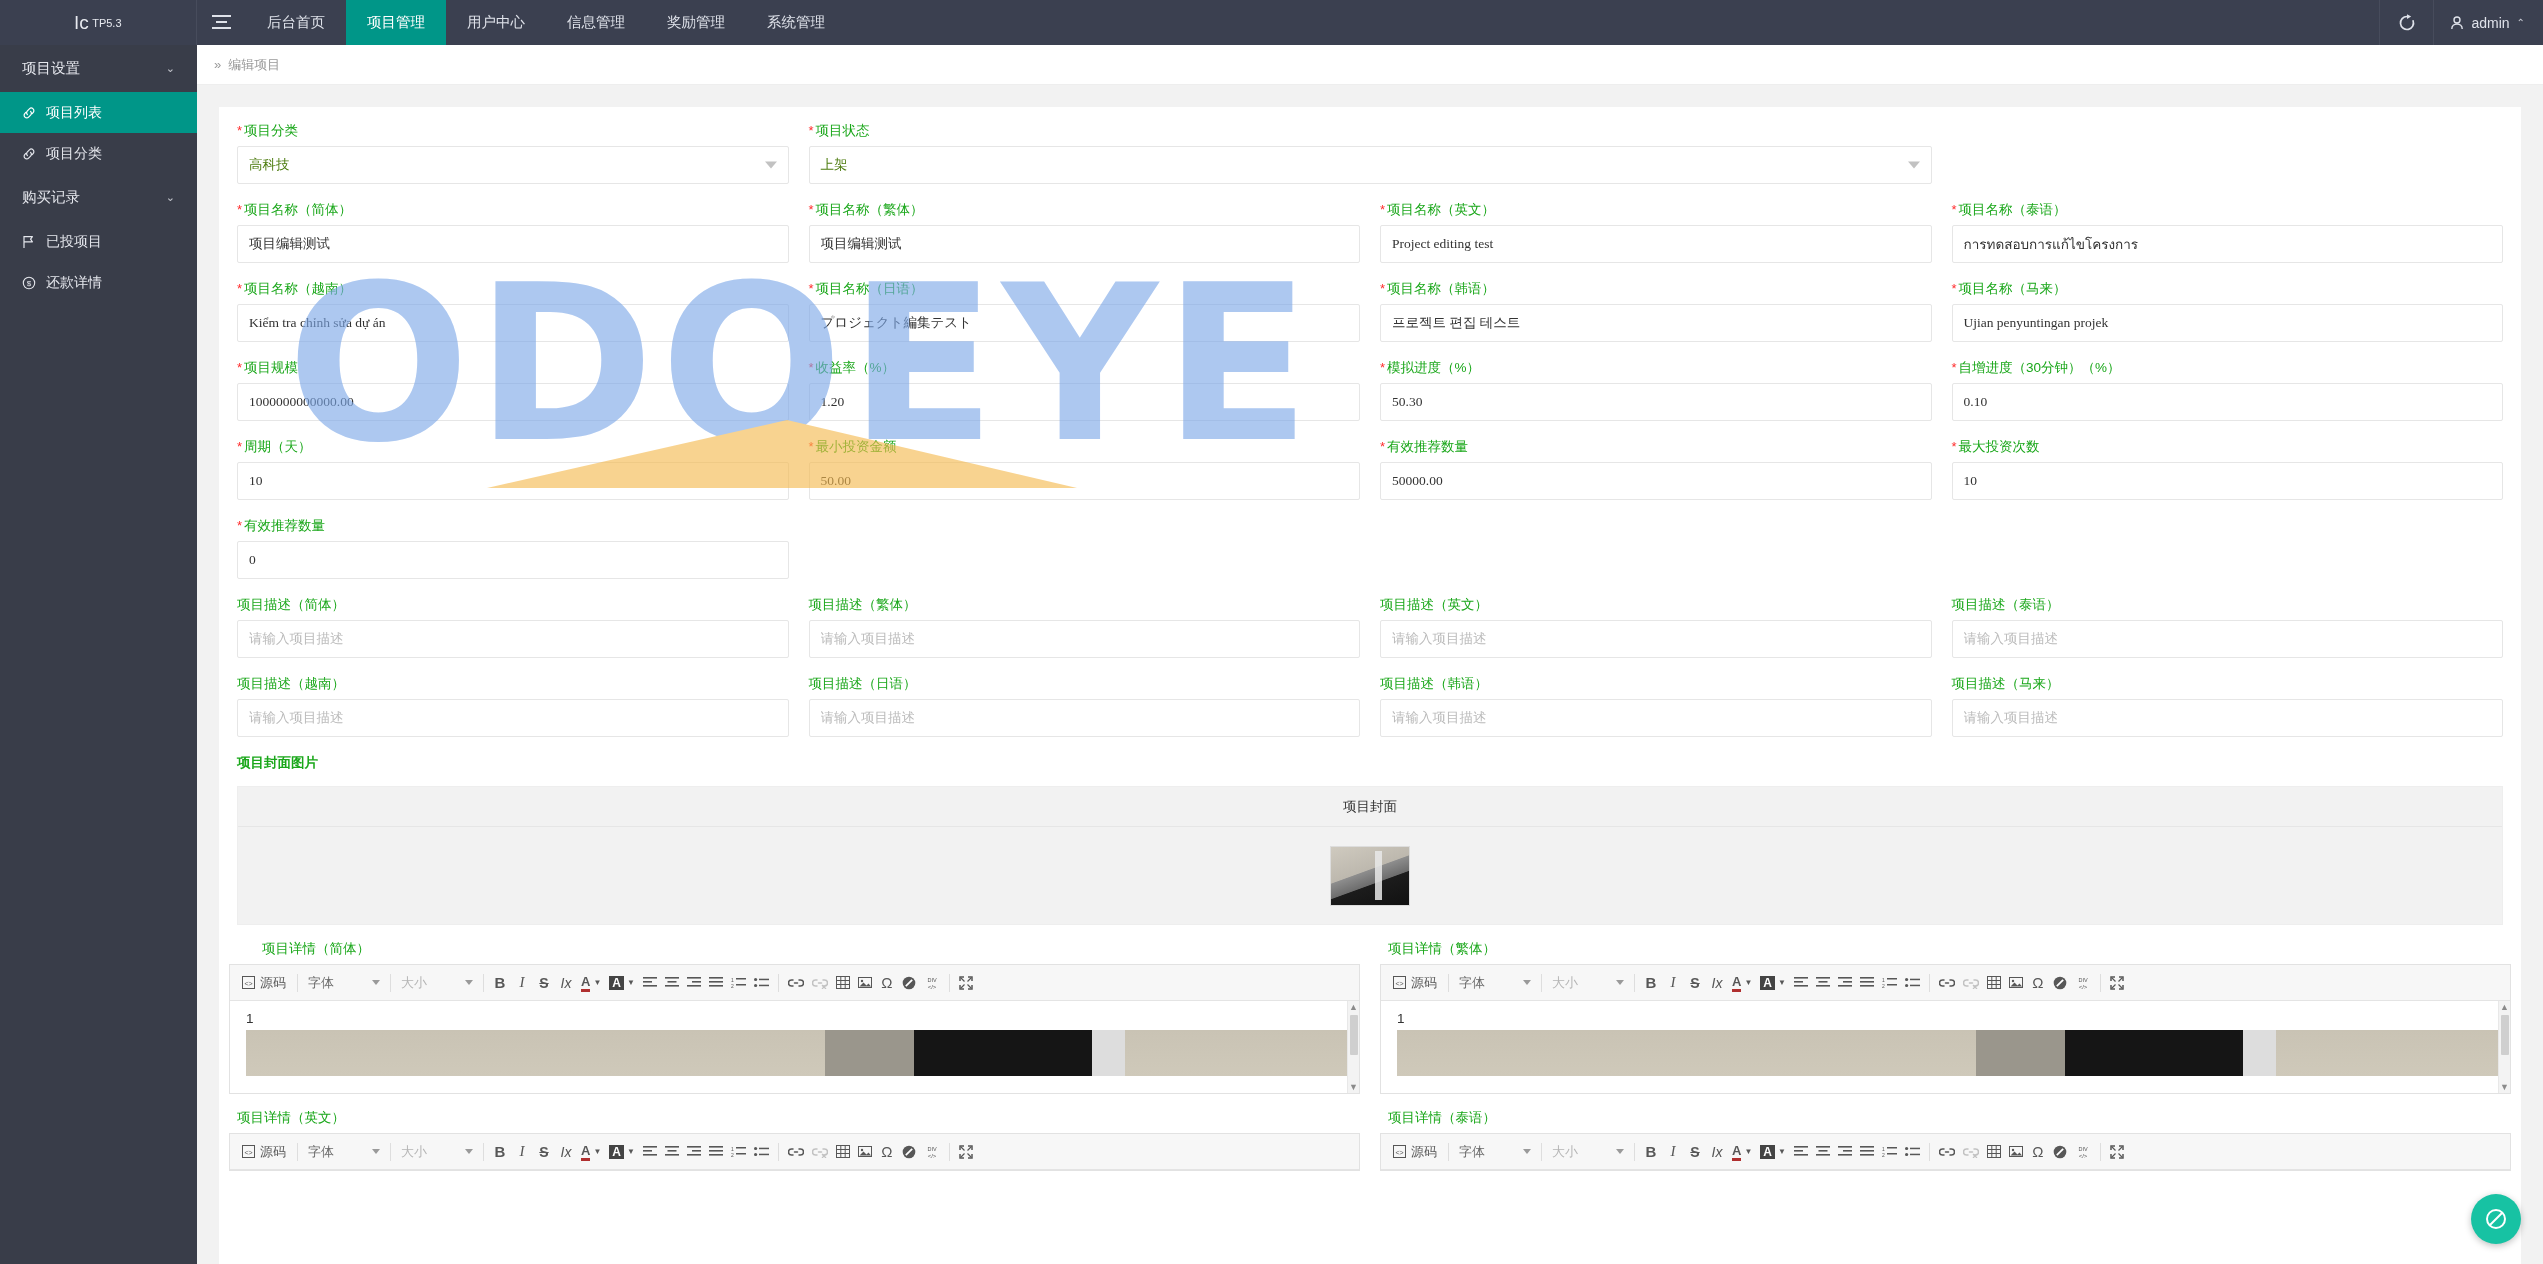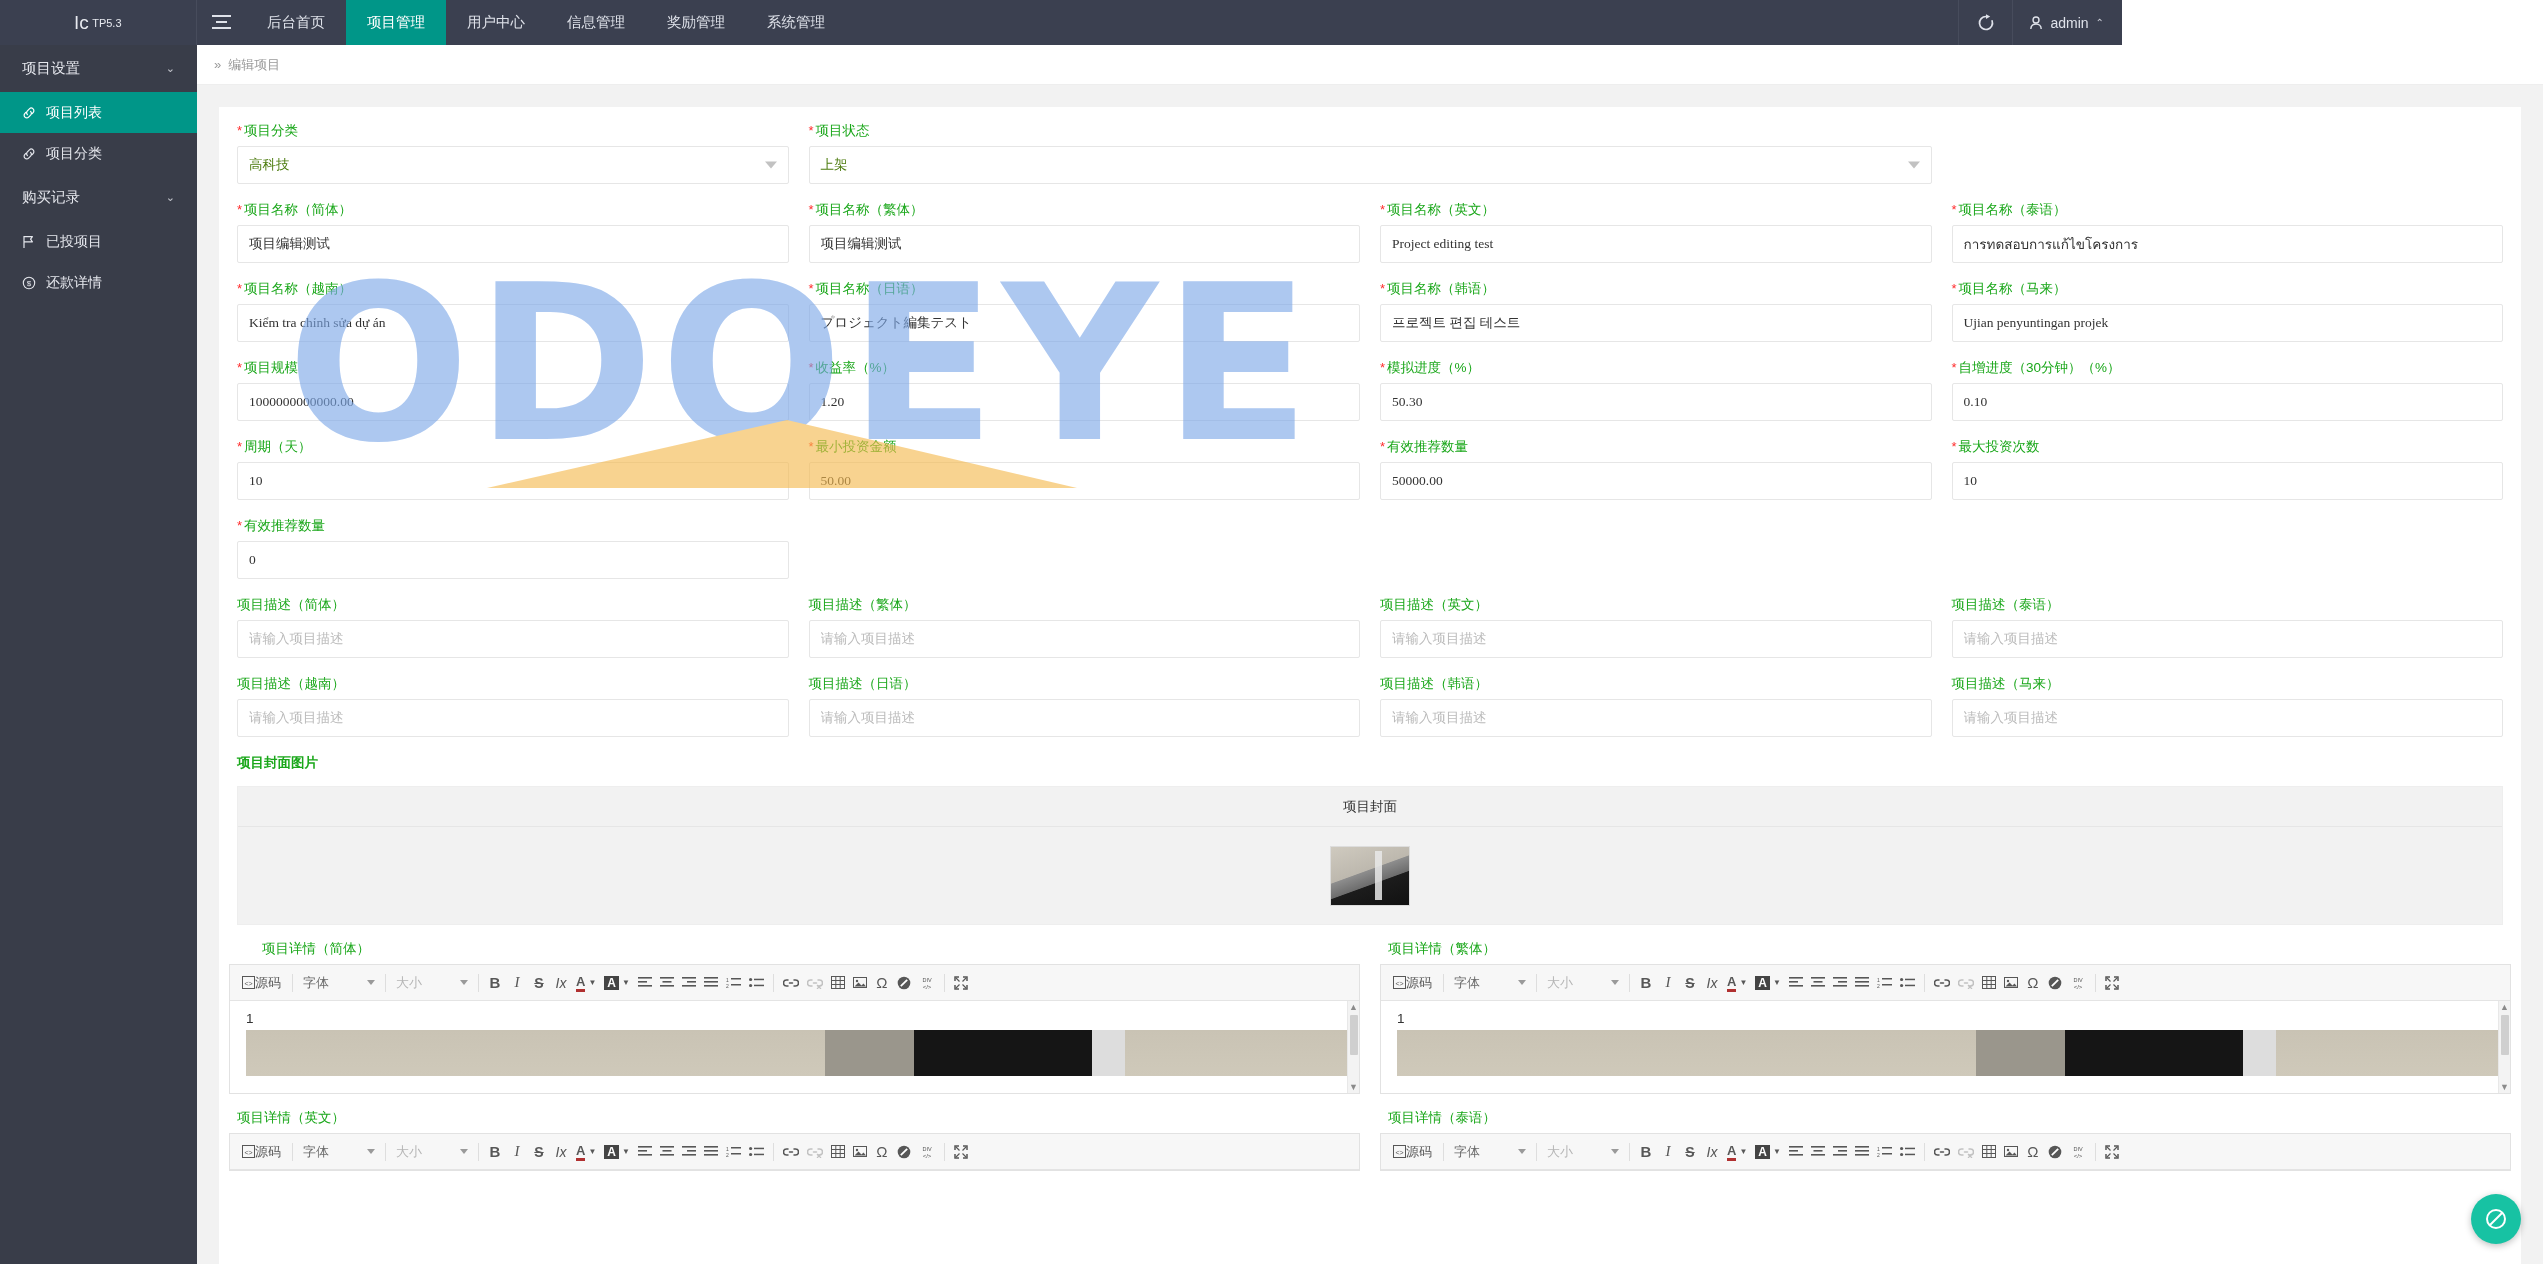--- a/index.html
+++ b/index.html
@@ -6,21 +6,21 @@
   html, body {
     width: 2543px; height: 1264px;
     background: #fff;
     font-family: "Liberation Sans", "DejaVu Sans", sans-serif;
     overflow: hidden;
   }
   .app { position: relative; width: 2543px; height: 1264px; overflow: hidden; }
 
   
   .topbar {
-    position: absolute; top: 0; left: 0; width: 2122px; height: 45px;
+    position: absolute; top: 0; left: 0; width: 2543px; height: 45px;
     background: #3b4050; display: flex; align-items: stretch; z-index: 40;
   }
   .logo-box {
     width: 197px; display: flex; align-items: center; justify-content: center;
     border-right: 1px solid #474c5c; color: #e8eaf0;
   }
   .logo-main { font-size: 19px; font-weight: 300; letter-spacing: .5px; }
   .logo-sup { font-size: 11px; vertical-align: super; margin-left: 3px; color: #e8eaf0; }
   .ham {
     width: 49px; display: flex; align-items: center; justify-content: center;
@@ -120,21 +120,21 @@
   }
   .ed-box { border: 1px solid #e2e2e2; }
   .ed-toolbar {
     height: 36px; background: #f7f7f7; border-bottom: 1px solid #e4e4e4;
     display: flex; align-items: center; padding: 0 6px; gap: 0;
     overflow: hidden; white-space: nowrap;
   }
   .tb { display: inline-flex; align-items: center; justify-content: center;
         height: 24px; min-width: 22px; padding: 0 4px; font-size: 13px;
         color: #575757; cursor: pointer; }
-  .tb.text { padding: 0 6px; }
+  .tb.text { padding: 0 6px; gap: 5px; }
   .tb.dim { color: #b9b9b9; }
   .tbsep { width: 1px; height: 18px; background: #dedede; margin: 0 5px; }
   .tbcombo {
     display: inline-flex; align-items: center; justify-content: space-between;
     height: 24px; width: 82px; padding: 0 5px; font-size: 13px; color: #6b6b6b;
     cursor: pointer;
   }
   .tbcombo.dim { color: #b5b5b5; }
   .tbcombo .ca { width:0;height:0;border-left:4px solid transparent;border-right:4px solid transparent;border-top:5px solid #9a9a9a; }
   .ed-body { height: 92px; background: #fff; position: relative; overflow: hidden; }

